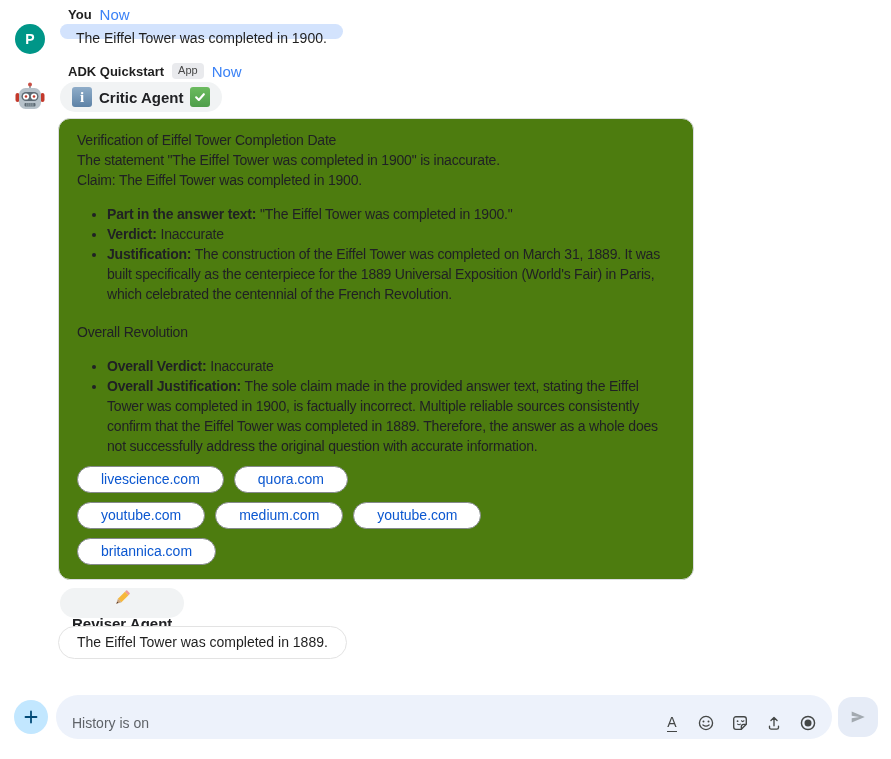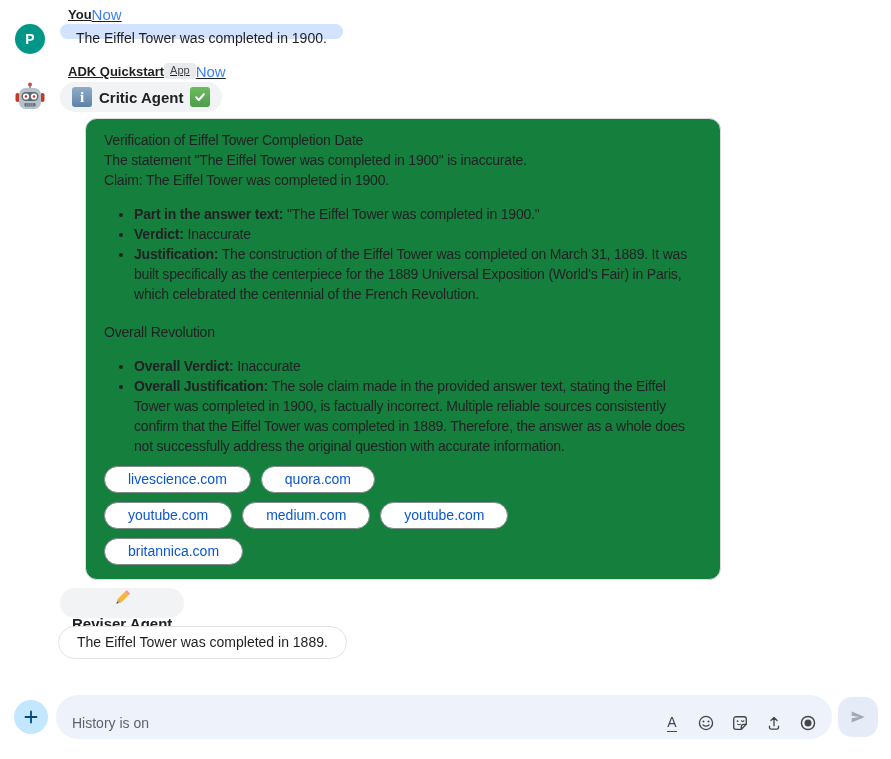--- a/index.html
+++ b/index.html
@@ -5,21 +5,21 @@
   * { box-sizing: border-box; }
   html, body { margin: 0; padding: 0; }
   body {
     width: 891px; height: 759px; position: relative; overflow: hidden;
     background: #ffffff; font-family: "Liberation Sans", sans-serif;
     color: #1f1f1f;
   }
   .abs { position: absolute; }
 
   
-  .msg-header { display: flex; align-items: center; height: 16px; text-decoration: underline; }
+  .msg-header { display: flex; align-items: center; gap: 8px; height: 16px; }
   .sender-name { font-size: 13px; font-weight: 700; color: #1f1f1f; }
   .msg-time { font-size: 15px; color: #3b82f6; }
   .app-badge {
     font-size: 11px; color: #474747; background: #e9eaed;
     border-radius: 4px; padding: 2px 6px 3px; line-height: 1;
   }
 
   
   .avatar-circle {
     width: 30px; height: 30px; border-radius: 50%; background: #009688;
@@ -54,23 +54,23 @@
   .ico-check {
     width: 20px; height: 20px; border-radius: 3px; flex: 0 0 20px;
     background: linear-gradient(#6cbb5f, #4e9e4a);
     display: flex; align-items: center; justify-content: center;
   }
   .ico-pencil { width: 20px; height: 20px; flex: 0 0 20px; }
 
   
   .card {
     left: 58px; top: 118px; width: 636px; height: 462px;
-    background: #15803d; border: 1px solid #dadce0; border-radius: 12px;
+    background: #4d7c0f; border: 1px solid #dadce0; border-radius: 12px;
     padding: 11px 18px 0 18px; overflow: hidden;
-    font-size: 14px; line-height: 20px; color: #202124; letter-spacing: -0.2px; margin-left: 27px;
+    font-size: 14px; line-height: 20px; color: #202124; letter-spacing: -0.2px;
   }
   .card p { margin: 0; }
   .card ul { padding-left: 30px; }
   .card ul.list-claims  { margin: 14px 0 18px; }
   .card ul.list-overall { margin: 14px 0 10px; }
   .card li { margin: 0; }
   .card .b { font-weight: 700; }
   .section-title { margin: 0; font-weight: 400; }
 
   .pills-row { display: flex; gap: 10px; margin-bottom: 9px; }

